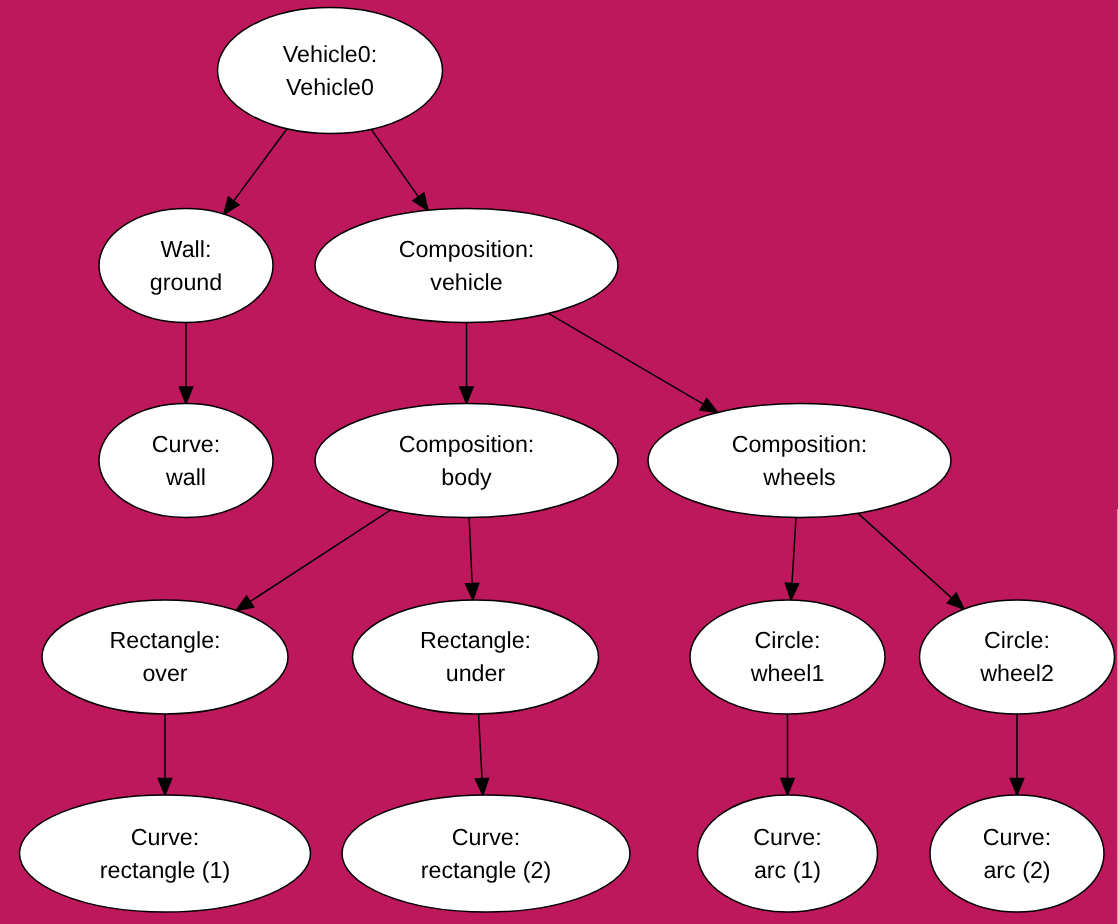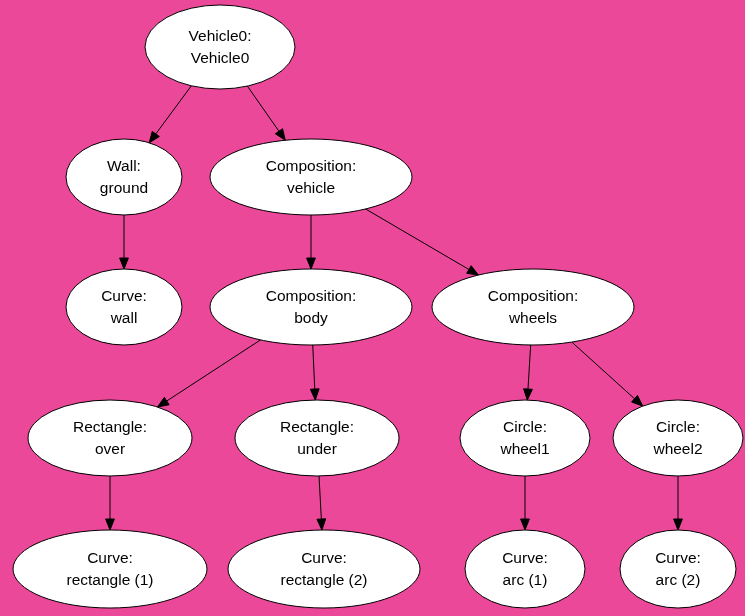--- a/index.html
+++ b/index.html
@@ -8,21 +8,21 @@
     padding: 0;
     background: #ffffff;
   }
   body {
     font-family: "Liberation Sans", sans-serif;
   }
   #graph-canvas {
     position: relative;
     width: 745px;
     height: 616px;
-    background: #ec4899;
+    background: #be185d;
     overflow: hidden;
   }
   #graph-svg {
     position: absolute;
     top: 0;
     left: 0;
     width: 745px;
     height: 616px;
   }
   .node-ellipse {

